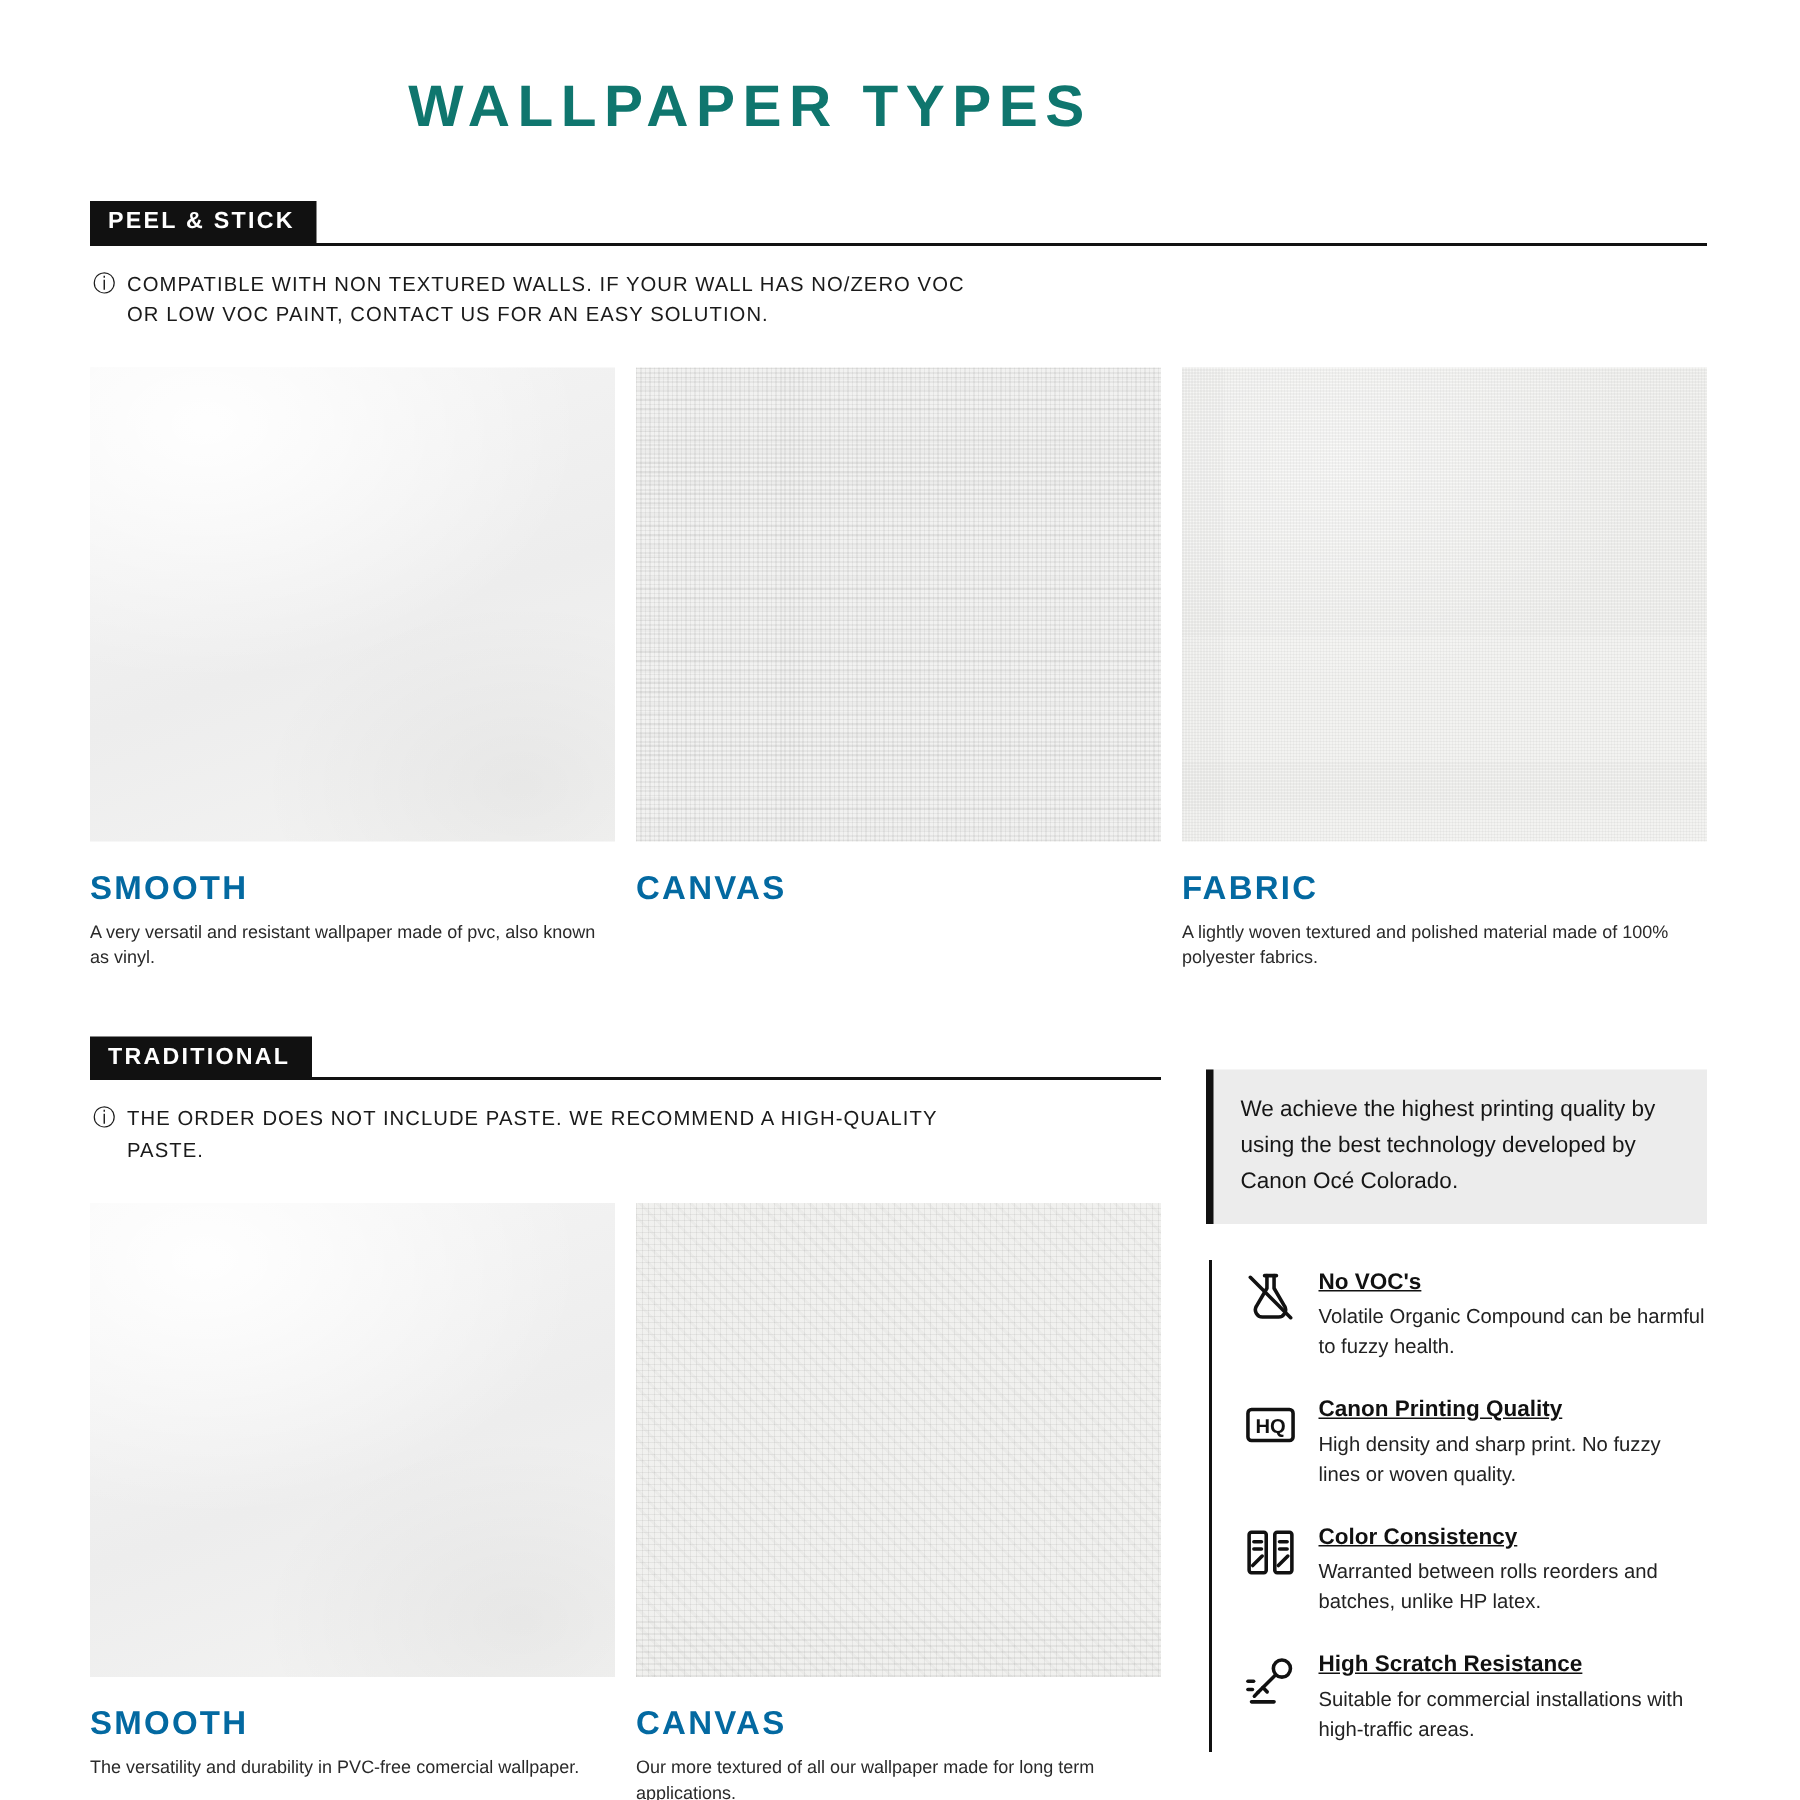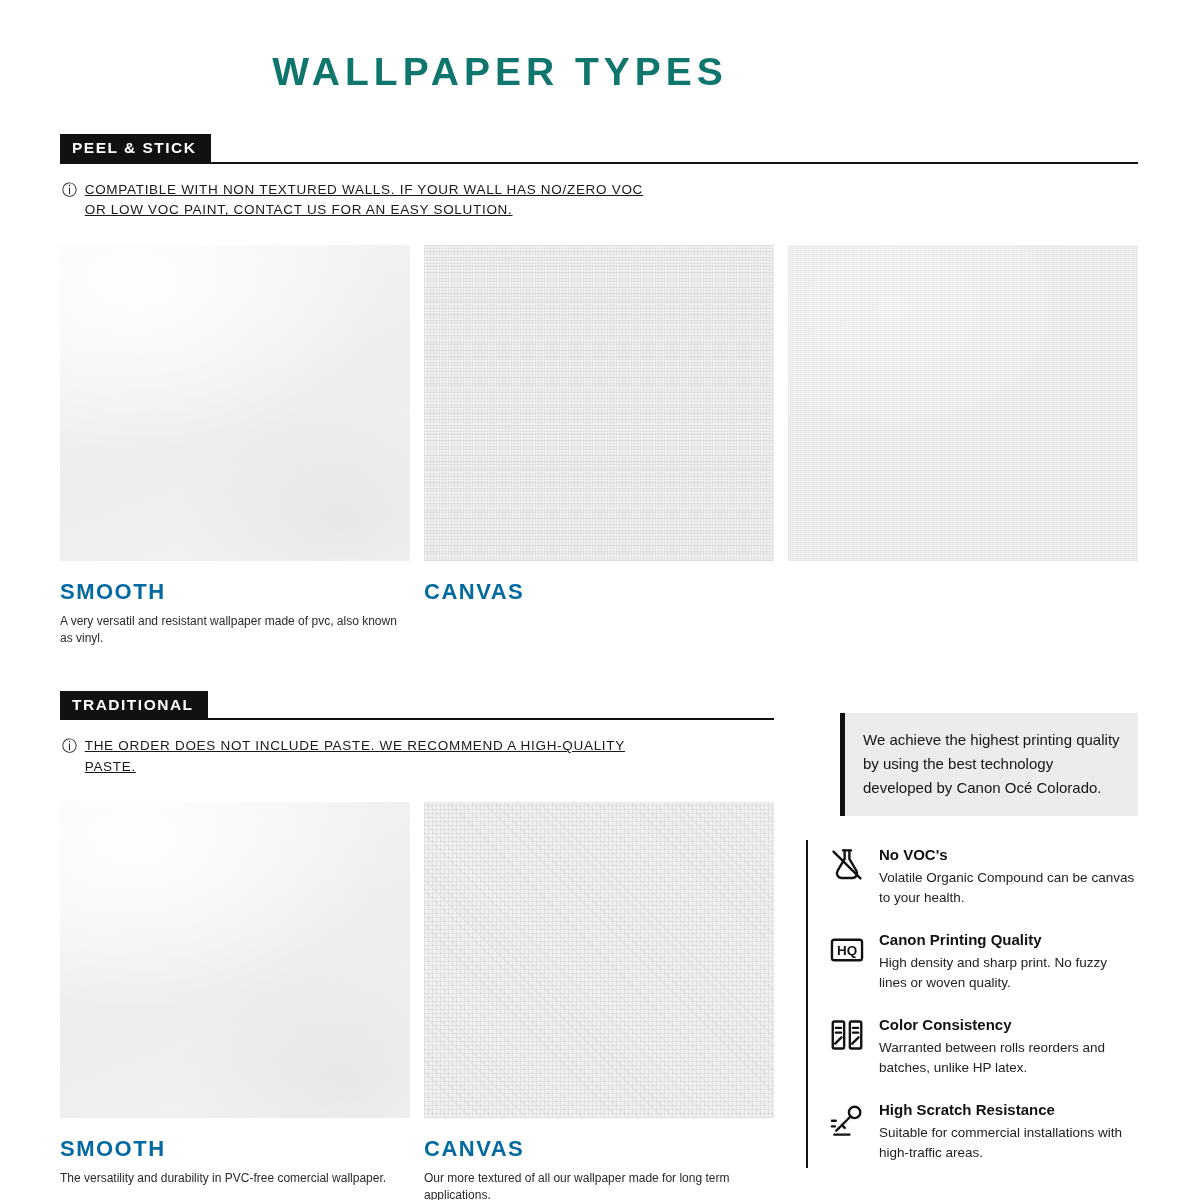--- a/index.html
+++ b/index.html
@@ -40,21 +40,21 @@
     display: flex;
     align-items: flex-start;
     gap: 7px;
     margin: 16px 0 0 2px;
     font-size: 13.5px;
     letter-spacing: 0.7px;
     line-height: 1.55;
     color: #1a1a1a;
   }
   .info-glyph { font-size: 15px; line-height: 1.35; }
-  .note-text { max-width: 575px; text-decoration: underline; }
+  .note-text { max-width: 575px; }
 
   .swatch-grid { display: grid; gap: 14px; margin-top: 24px; }
   .cols-3 { grid-template-columns: repeat(3, 1fr); }
   .cols-2 { grid-template-columns: repeat(2, 1fr); }
 
   figure { margin: 0; }
   .swatch { height: 316px; width: 100%; }
 
   .texture-smooth {
     background:
@@ -104,41 +104,40 @@
     grid-template-columns: 1fr 334px;
     gap: 30px;
     margin-top: 44px;
   }
 
   .side { padding-top: 22px; }
   .quality-box {
     background: #ececec;
     border-left: 5px solid #111;
     padding: 15px 14px 16px 18px;
-    margin-left: 36px;
   }
   .quality-box p {
     margin: 0;
     font-size: 15px;
     line-height: 1.6;
     color: #161616;
   }
 
   .features {
     margin: 24px 0 0 2px;
     border-left: 2px solid #111;
     padding: 6px 0 6px 20px;
     display: flex;
     flex-direction: column;
     gap: 24px;
   }
   .feature { display: flex; gap: 13px; align-items: flex-start; }
   .feature-icon { flex: 0 0 38px; width: 38px; height: 38px; stroke: #111; fill: none; stroke-width: 1.5; stroke-linecap: round; stroke-linejoin: round; }
   .feature-text { min-width: 0; }
-  .feature-title { font-size: 15px; font-weight: 700; margin: 0 0 5px 0; color: #111; }
+  .feature-title { font-size: 15px; font-weight: 700; margin: 0 0 5px 0; color: #111; text-decoration: underline; }
   .feature-desc { font-size: 13.5px; line-height: 1.45; margin: 0; color: #222; }
 </style>
 </head>
 <body>
 
 <div class="page">
 
   <h1 class="title">WALLPAPER TYPES</h1>
 
   <section>
@@ -159,20 +158,24 @@
         </figcaption>
       </figure>
       <figure>
         <div class="swatch texture-canvas"></div>
         <figcaption>
           <h3 class="swatch-name">CANVAS</h3>
         </figcaption>
       </figure>
       <figure>
         <div class="swatch texture-fabric"></div>
+        <figcaption>
+          <h3 class="swatch-name">FABRIC</h3>
+          <p class="swatch-desc">A lightly woven textured and polished material made of 100% polyester fabrics.</p>
+        </figcaption>
       </figure>
     </div>
   </section>
 
   <div class="bottom">
 
     <section>
       <div class="section-head">
         <span class="badge">TRADITIONAL</span>
       </div>
@@ -207,21 +210,21 @@
       <div class="features">
 
         <div class="feature">
           <svg class="feature-icon" viewBox="0 0 24 24">
             <path d="M9.5 2.8h5"></path>
             <path d="M10.5 2.8v5.3L6.1 15.6a3 3 0 0 0 2.6 4.6h6.6a3 3 0 0 0 2.6-4.6L13.5 8.1V2.8"></path>
             <path d="M3.5 3.5l17 17"></path>
           </svg>
           <div class="feature-text">
             <h4 class="feature-title">No VOC's</h4>
-            <p class="feature-desc">Volatile Organic Compound can be canvas to your health.</p>
+            <p class="feature-desc">Volatile Organic Compound can be harmful to fuzzy health.</p>
           </div>
         </div>
 
         <div class="feature">
           <svg class="feature-icon" viewBox="0 0 24 24">
             <rect x="2.5" y="5.5" width="19" height="13" rx="1.5"></rect>
             <text x="12" y="15.3" text-anchor="middle" font-size="8.5" font-weight="bold" font-family="Liberation Sans, sans-serif" fill="#111" stroke="none">HQ</text>
           </svg>
           <div class="feature-text">
             <h4 class="feature-title">Canon Printing Quality</h4>

